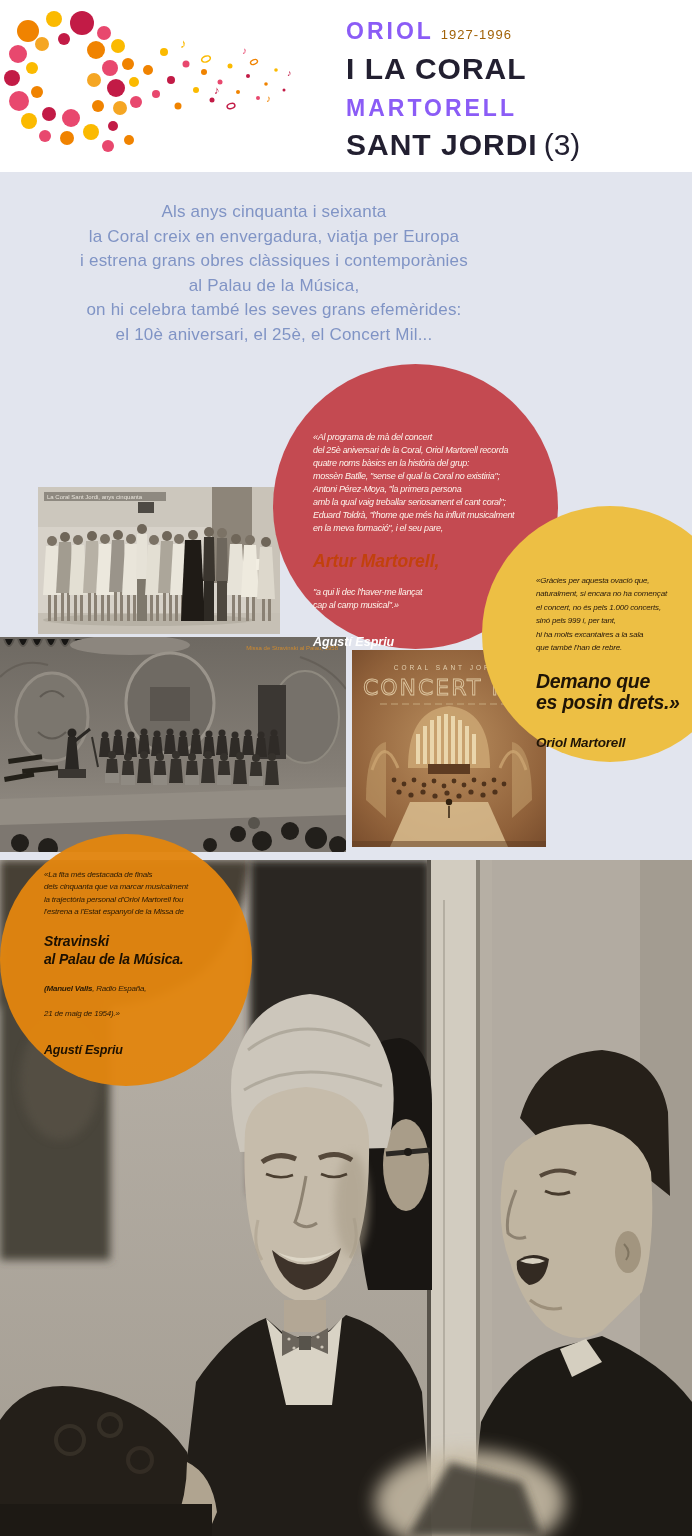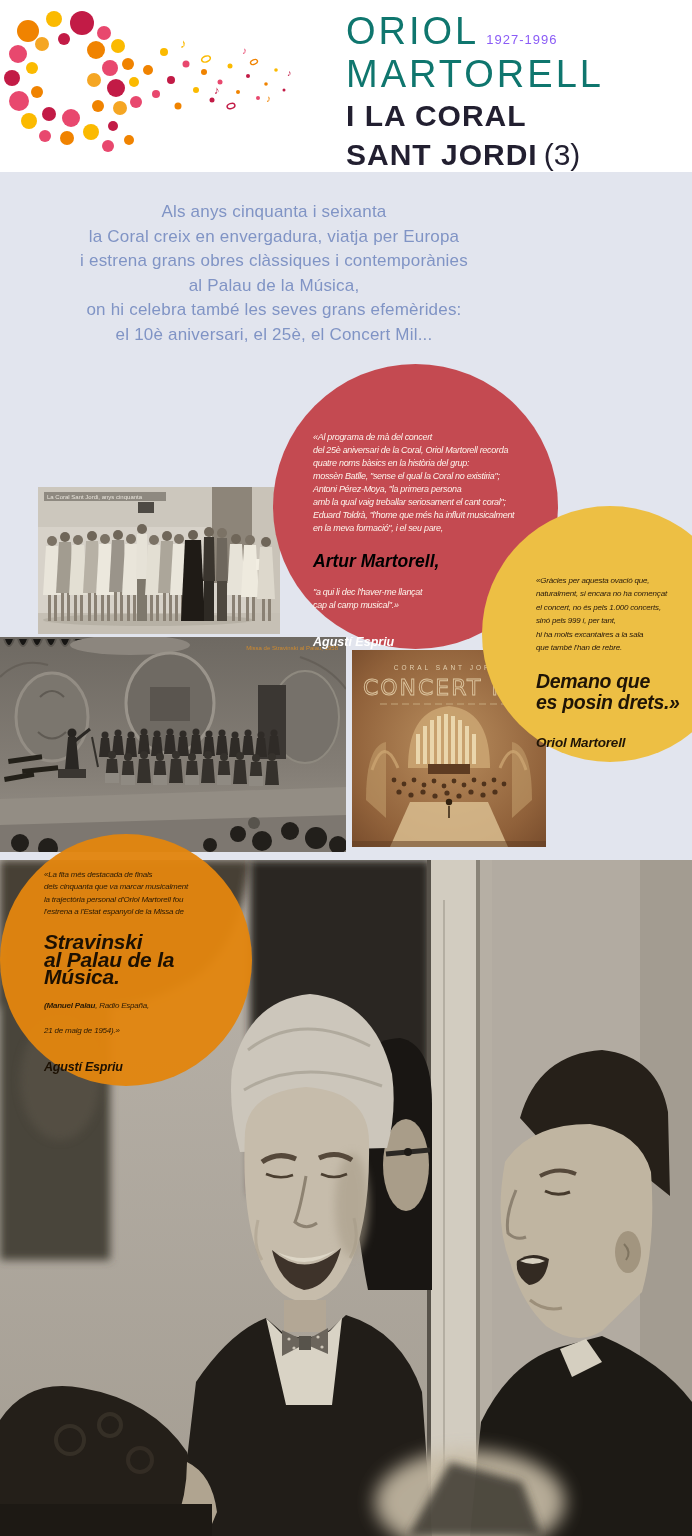--- a/index.html
+++ b/index.html
@@ -3,41 +3,41 @@
 <meta charset="utf-8">
 <style>
   html,body{margin:0;padding:0;background:#9aa0ad;}
   .page{position:relative;width:692px;height:1536px;overflow:hidden;background:#ffffff;
         font-family:"Liberation Sans",sans-serif;margin:0 auto;}
   .bg{position:absolute;left:0;top:172px;width:692px;height:1364px;background:#e2e5ee;}
   
   .header{position:absolute;left:0;top:0;width:692px;height:172px;background:#ffffff;}
   .logo{position:absolute;left:4px;top:4px;}
   .titles{position:absolute;left:346px;top:14px;line-height:34px;white-space:nowrap;}
-  .t-gray{color:#0f766e;font-size:38px;letter-spacing:3px;font-weight:400;}
-  .t-years{color:#8b5cf6;font-size:13px;letter-spacing:1px;font-weight:500;margin-left:7px;}
+  .t-gray{color:#8b5cf6;font-size:23px;letter-spacing:3px;font-weight:700;}
+  .t-years{color:#a16207;font-size:13px;letter-spacing:1px;font-weight:500;margin-left:7px;}
   .t-dark{color:#221f30;font-size:30px;font-weight:800;letter-spacing:1px;}
   .t-num{font-weight:400;letter-spacing:0;margin-left:6px;}
   
   .intro{position:absolute;left:0;top:200px;width:548px;text-align:center;
          color:#8094c5;font-size:17px;line-height:24.5px;white-space:pre-line;letter-spacing:0.2px;}
   
   .circle{position:absolute;border-radius:50%;}
   .red-circle{left:273px;top:364px;width:285px;height:285px;background:#c44a51;z-index:3;}
   .yellow-circle{left:482px;top:506px;width:256px;height:256px;background:#edbf44;z-index:3;}
   .orange-circle{left:0px;top:834px;width:252px;height:252px;background:#e2850f;z-index:3;opacity:.96;}
   .quote{position:absolute;z-index:4;white-space:pre-line;font-style:italic;}
   .q-red{left:313px;top:418px;width:262px;color:#fdf2ea;font-size:9px;line-height:13px;letter-spacing:-0.3px;}
-  .q-red .hl{font-size:17.5px;font-weight:700;color:#000000;line-height:20px;margin:3px 0 2px;letter-spacing:0;}
+  .q-red .hl{font-size:17.5px;font-weight:700;color:#c2410c;line-height:20px;margin:3px 0 2px;letter-spacing:0;}
   .q-red .author{font-size:12.5px;font-weight:700;color:#ffffff;margin-top:11px;letter-spacing:0;}
   .q-yellow{left:536px;top:560px;width:158px;color:#27190b;font-size:8px;line-height:13.5px;letter-spacing:-0.2px;}
   .q-yellow .hl{font-size:19.5px;font-weight:700;line-height:21px;margin-top:3px;letter-spacing:-0.3px;color:#1f1406;}
   .q-yellow .author{font-size:13.5px;font-weight:700;margin-top:9px;color:#1f1406;}
   .q-orange{left:44px;top:856px;width:196px;color:#2a1a05;font-size:8px;line-height:12.5px;letter-spacing:-0.2px;}
-  .q-orange .hl{font-size:21px;font-weight:700;line-height:17.5px;margin:2px 0;letter-spacing:-0.2px;color:#1c1002;}
+  .q-orange .hl{font-size:14px;font-weight:700;line-height:17.5px;margin:2px 0;letter-spacing:-0.2px;color:#1c1002;}
   .q-orange .author{font-size:12.5px;font-weight:700;margin-top:11px;color:#1c1002;}
   .q-orange .credit b{font-weight:700;}
   
   .photo{position:absolute;z-index:2;overflow:hidden;}
   .group-photo{left:38px;top:487px;width:242px;height:147px;}
   .concert-photo{left:0;top:637px;width:346px;height:215px;}
   .album-cover{left:352px;top:650px;width:194px;height:197px;}
   .laughing-photo{left:0;top:860px;width:692px;height:676px;}
   svg{display:block;}
 </style>
@@ -106,22 +106,22 @@
 
         <text x="176" y="44" font-size="13" fill="#fbba00">♪</text>
         <text x="210" y="90" font-size="11" fill="#c21b46">♪</text>
         <text x="238" y="50" font-size="10" fill="#e8486e">♪</text>
         <text x="262" y="98" font-size="10" fill="#f08300">♪</text>
         <text x="283" y="72" font-size="9" fill="#c21b46">♪</text>
       </svg>
     </div>
     <div class="titles">
       <div><span class="t-gray">ORIOL</span><span class="t-years">1927-1996</span></div>
+      <div><span class="t-dark">I LA CORAL</span></div>
       <div><span class="t-gray">MARTORELL</span></div>
-      <div><span class="t-dark">I LA CORAL</span></div>
       <div><span class="t-dark">SANT JORDI</span><span class="t-dark t-num">(3)</span></div>
     </div>
   </div>
 
   <div class="intro">Als anys cinquanta i seixanta
 la Coral creix en envergadura, viatja per Europa
 i estrena grans obres clàssiques i contemporànies
 al Palau de la Música,
 on hi celebra també les seves grans efemèrides:
 el 10è aniversari, el 25è, el Concert Mil...</div>
@@ -605,17 +605,17 @@
   </div>
 
   <div class="circle orange-circle"></div>
   <div class="quote q-orange">
     <div>«La fita més destacada de finals
 dels cinquanta que va marcar musicalment
 la trajectòria personal d'Oriol Martorell fou
 l'estrena a l'Estat espanyol de la Missa de</div>
     <div class="hl">Stravinski
 al Palau de la Música.</div>
-    <div class="credit"><b>(Manuel Palau</b><span>, Radio España,</span></div>
+    <div class="credit"><b>(Manuel Valls</b><span>, Radio España,</span></div>
     <div>21 de maig de 1954).»</div>
     <div class="author">Agustí Espriu</div>
   </div>
 </div>
 
 </body></html>

